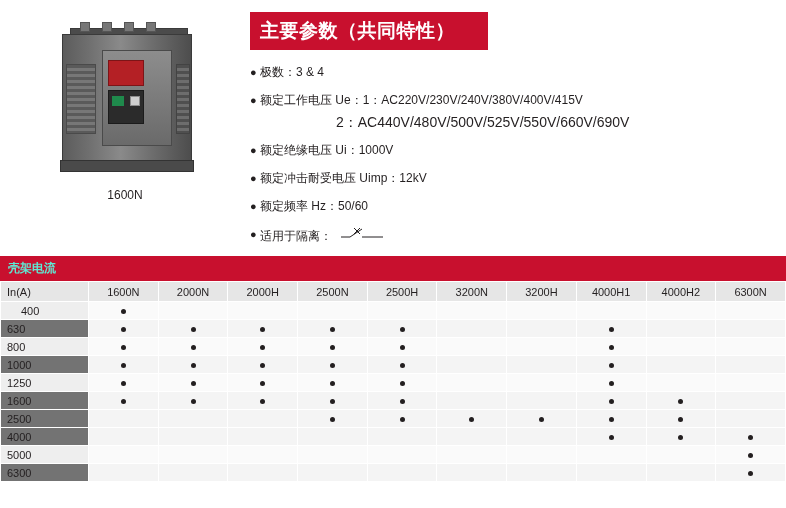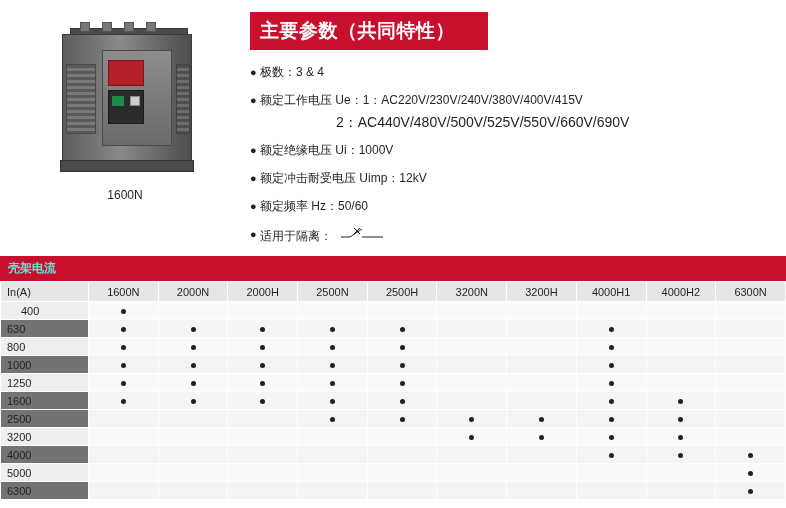--- a/index.html
+++ b/index.html
@@ -355,33 +355,20 @@
             <td></td>
             <td></td>
             <td><span class="dot"></span></td>
             <td><span class="dot"></span></td>
             <td><span class="dot"></span></td>
             <td><span class="dot"></span></td>
             <td><span class="dot"></span></td>
             <td><span class="dot"></span></td>
             <td></td>
           </tr>
-          <tr>
-            <td class="rowlabel" style="width: 88px;">3200</td>
-            <td></td>
-            <td></td>
-            <td></td>
-            <td></td>
-            <td></td>
-            <td><span class="dot"></span></td>
-            <td><span class="dot"></span></td>
-            <td><span class="dot"></span></td>
-            <td><span class="dot"></span></td>
-            <td></td>
-          </tr>
           <tr class="alt">
             <td class="rowlabel" style="width: 88px;">4000</td>
             <td></td>
             <td></td>
             <td></td>
             <td></td>
             <td></td>
             <td></td>
             <td></td>
             <td><span class="dot"></span></td>

